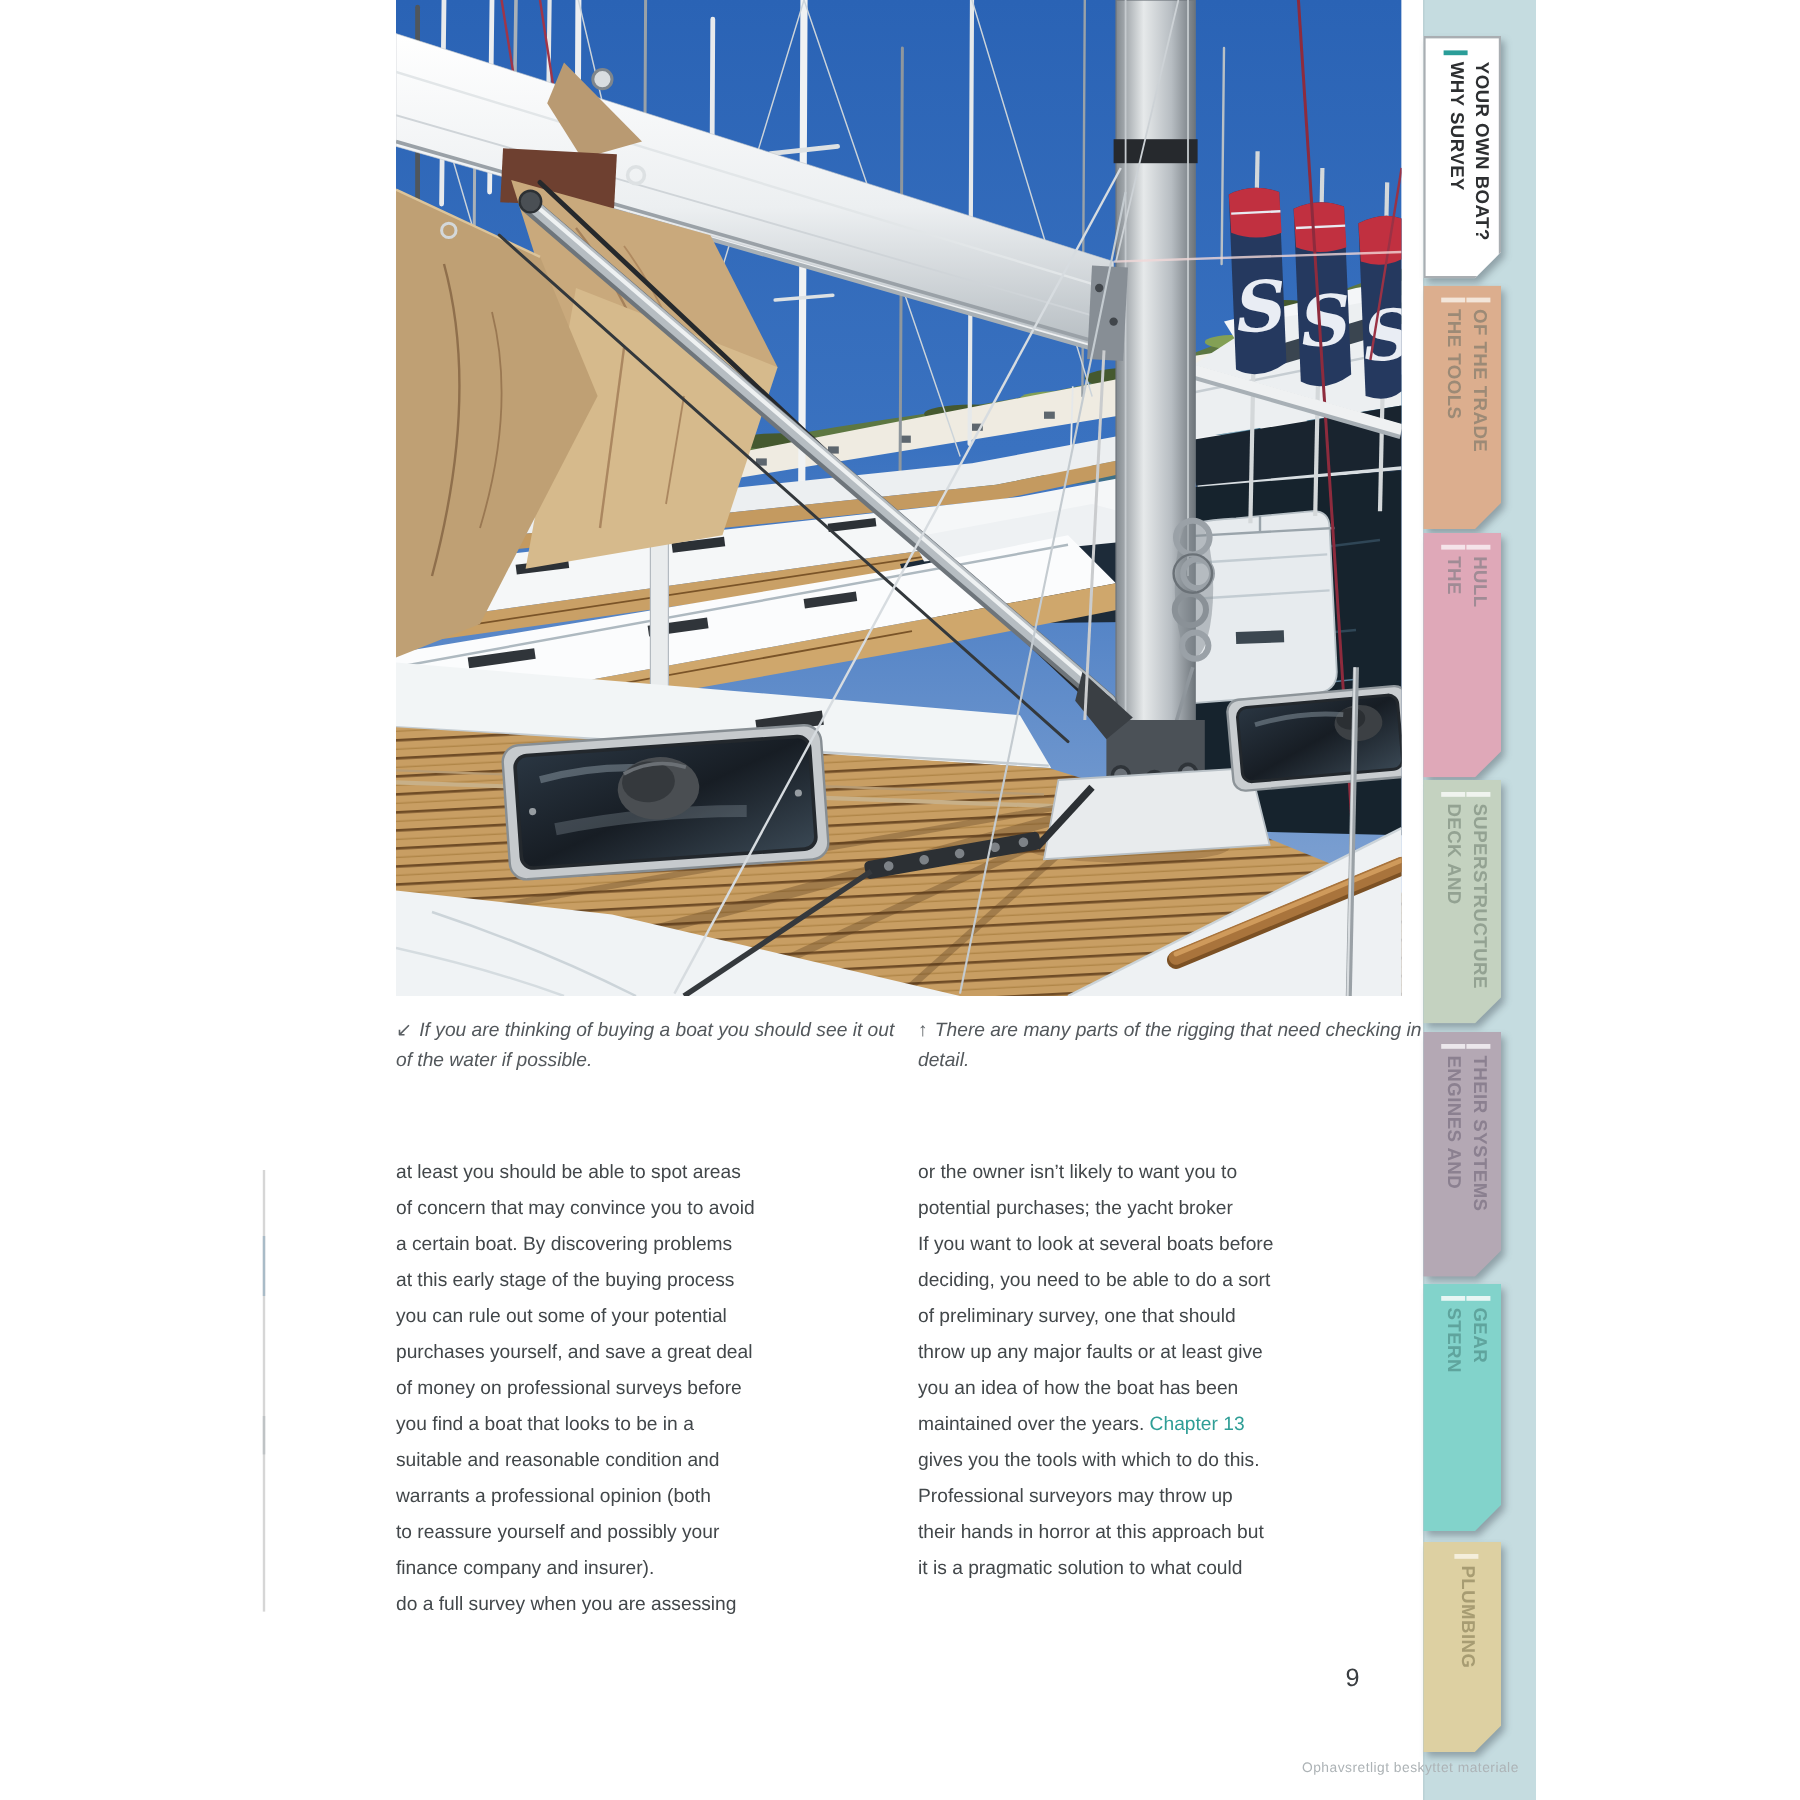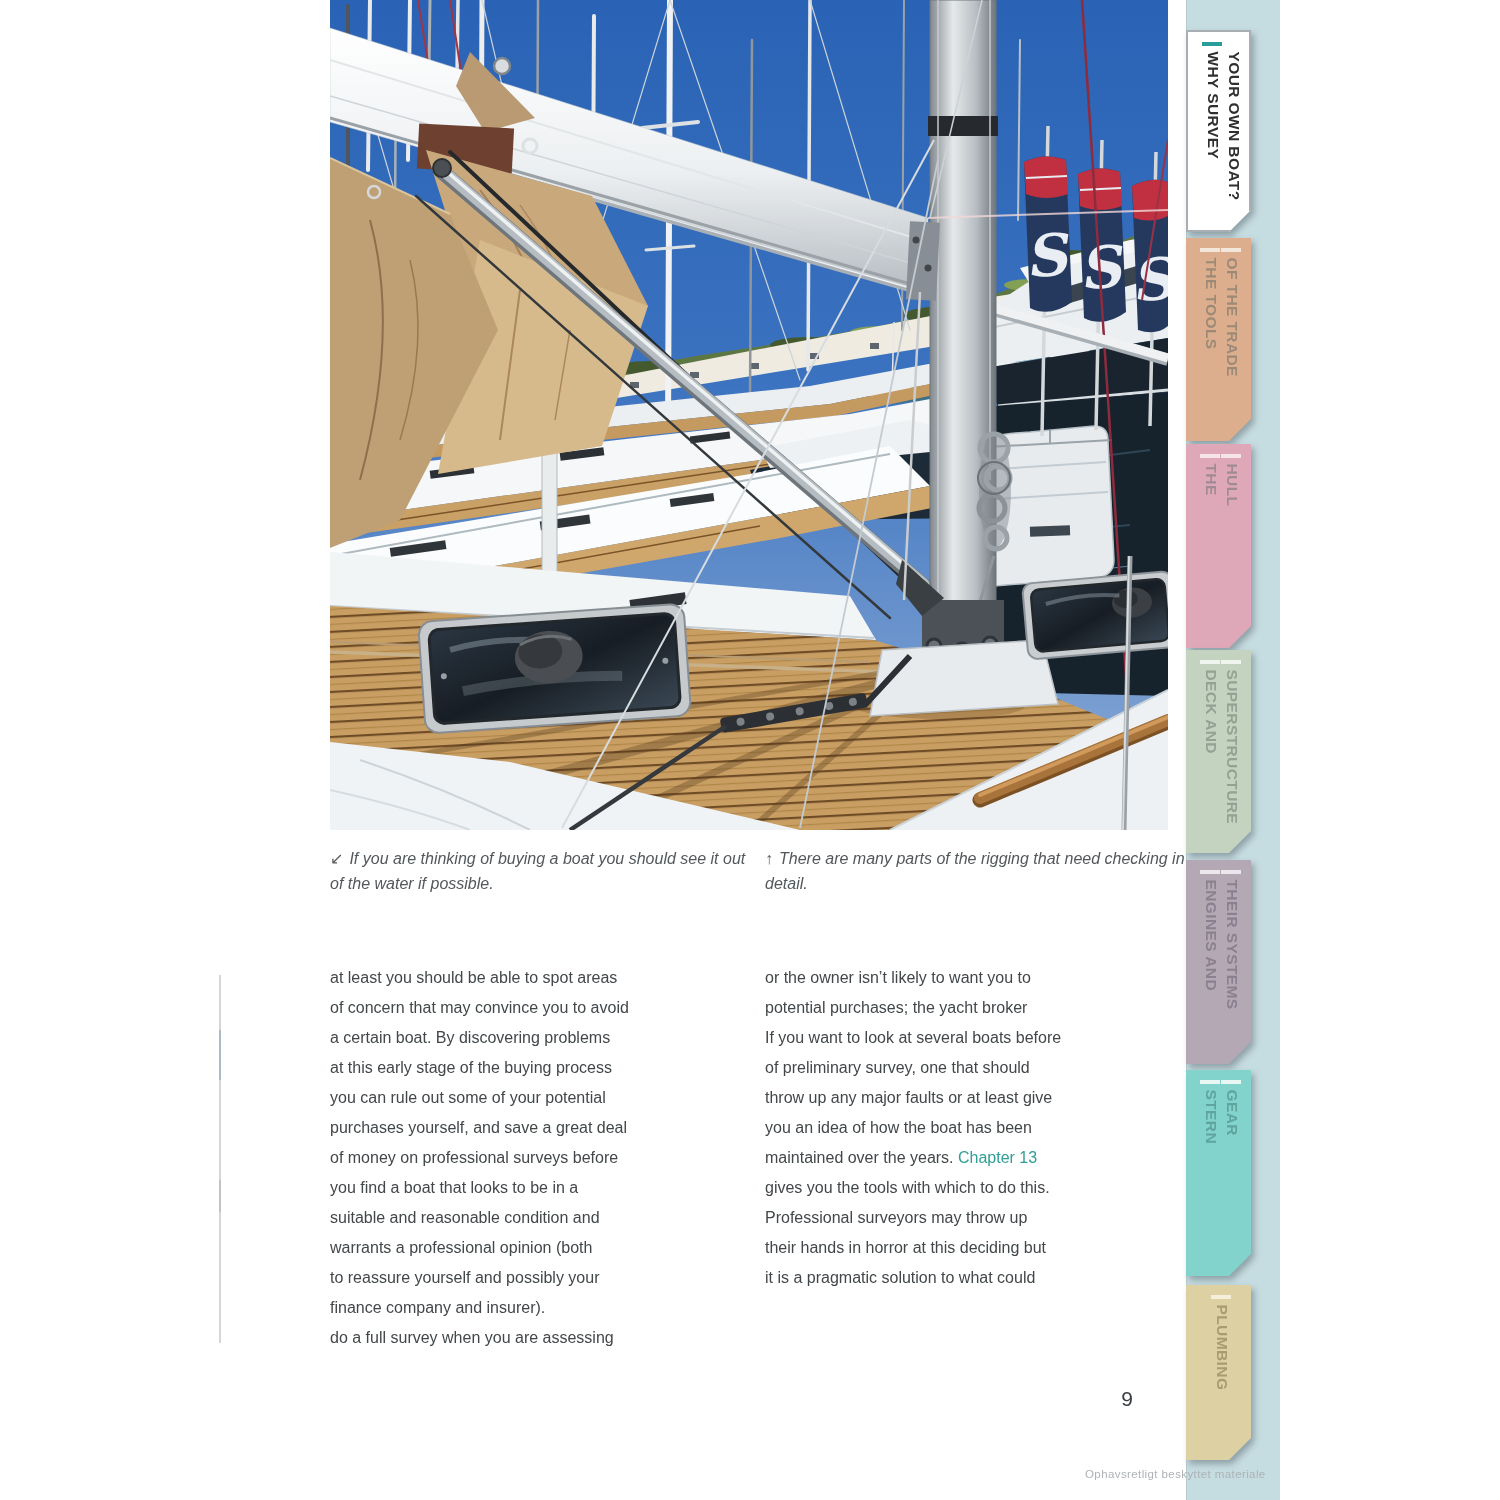--- a/index.html
+++ b/index.html
@@ -409,27 +409,28 @@
       <div class="bodyline"><span>suitable and reasonable condition and</span></div>
       <div class="bodyline"><span>warrants a professional opinion (both</span></div>
       <div class="bodyline"><span>to reassure yourself and possibly your</span></div>
       <div class="bodyline"><span>finance company and insurer).</span></div>
       <div class="bodyline"><span>do a full survey when you are assessing</span></div>
     </div>
   <div class="col col-right">
       <div class="bodyline"><span>or the owner isn’t likely to want you to</span></div>
       <div class="bodyline"><span>potential purchases; the yacht broker</span></div>
       <div class="bodyline"><span>If you want to look at several boats before</span></div>
+      <div class="bodyline"><span>deciding, you need to be able to do a sort</span></div>
       <div class="bodyline"><span>of preliminary survey, one that should</span></div>
       <div class="bodyline"><span>throw up any major faults or at least give</span></div>
       <div class="bodyline"><span>you an idea of how the boat has been</span></div>
       <div class="bodyline"><span>maintained over the years. </span><span class="chapter-link">Chapter 13</span></div>
       <div class="bodyline"><span>gives you the tools with which to do this.</span></div>
       <div class="bodyline"><span>Professional surveyors may throw up</span></div>
-      <div class="bodyline"><span>their hands in horror at this deciding but</span></div>
+      <div class="bodyline"><span>their hands in horror at this approach but</span></div>
       <div class="bodyline"><span>it is a pragmatic solution to what could</span></div>
     </div>
 
   <div class="page-number">9</div>
   <div class="copyright">Ophavsretligt beskyttet materiale</div>
 
   <div class="scan-line">
       <span class="seg1"></span>
       <span class="seg2"></span>
     </div>

